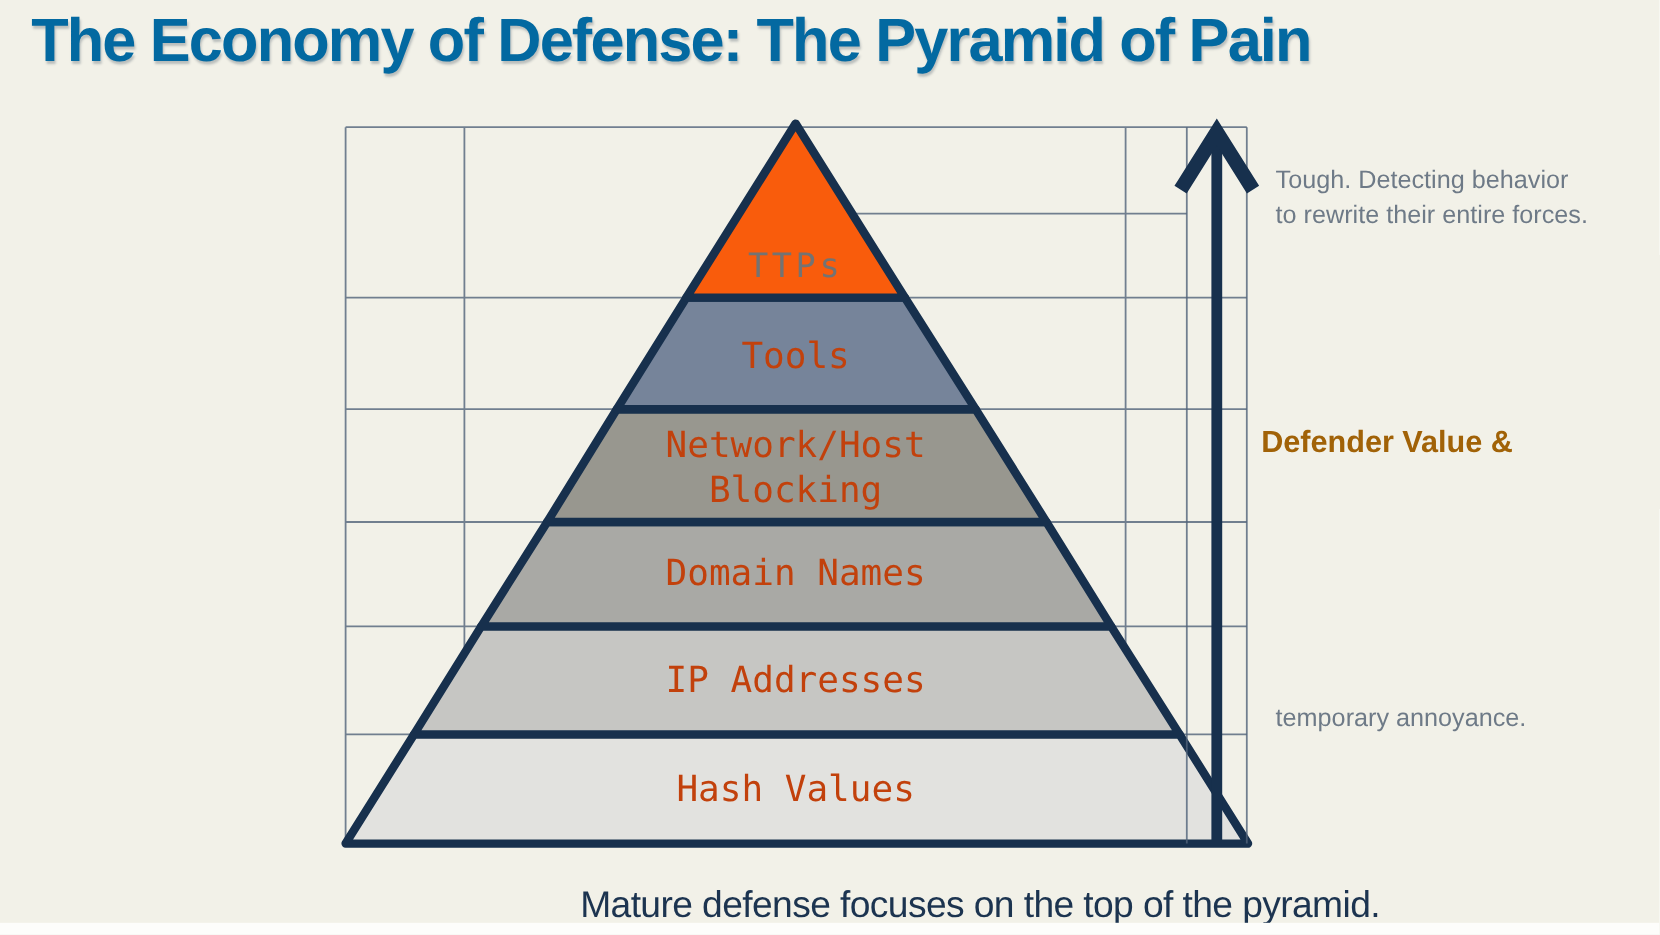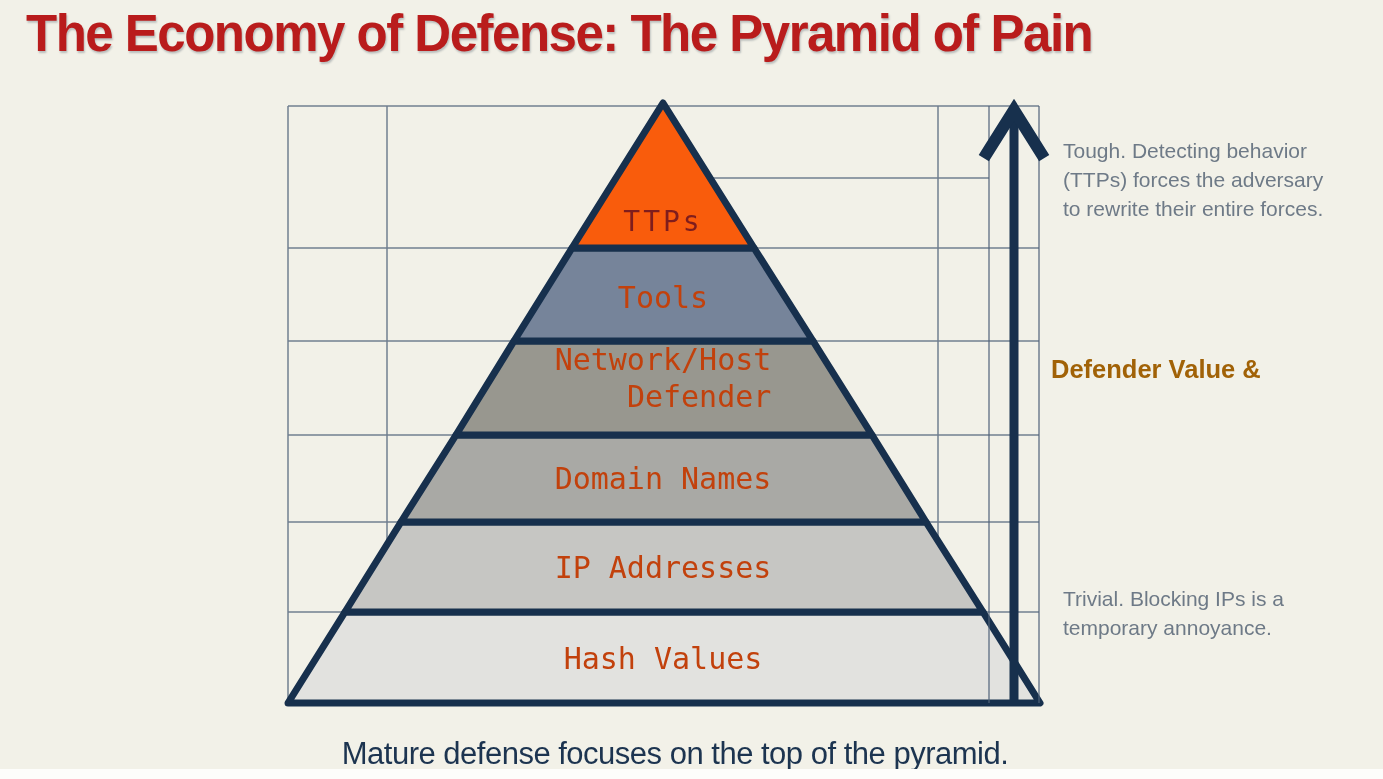--- a/index.html
+++ b/index.html
@@ -20,40 +20,40 @@
     height: 10px;
     background: #fdfdfb;
   }
   .page-title {
     position: absolute;
     left: 26px;
     top: 4px;
     font-size: 51px;
     font-weight: bold;
     letter-spacing: -1.5px;
-    color: #b91c1c;
+    color: #0369a1;
     text-shadow: 1px 2px 2px rgba(20,40,60,0.25);
     white-space: nowrap;
   }
   .diagram-svg {
     position: absolute;
     left: 0; top: 0;
     width: 1383px;
     height: 779px;
   }
   .pyr-label {
     position: absolute;
     transform: translate(-50%, -50%);
     font-family: "DejaVu Sans Mono", monospace;
     color: #c2410c;
     white-space: nowrap;
     text-align: center;
     line-height: 37px;
   }
-  .pyr-label.ttps   { font-size: 28px; letter-spacing: 3px; color: #7f1d1d; }
+  .pyr-label.ttps   { font-size: 28px; letter-spacing: 3px; color: #737373; }
   .pyr-label.big    { font-size: 30px; }
   .note {
     position: absolute;
     font-size: 21px;
     line-height: 29px;
     color: #6e7a87;
     white-space: nowrap;
   }
   .axis-label {
     position: absolute;
@@ -61,21 +61,21 @@
     line-height: 37px;
     font-weight: bold;
     color: #a16207;
     white-space: nowrap;
   }
   .caption {
     position: absolute;
     left: 200px;
     top: 736px;
     width: 950px;
-    text-align: center;
+    text-align: right;
     font-size: 31px;
     letter-spacing: -0.5px;
     color: #1c3450;
   }
 </style>
 </head>
 <body>
 
 <div class="stage">
 
@@ -112,39 +112,37 @@
     </g>
 
     <g stroke="#17304d" fill="none">
       <line x1="1014" y1="700" x2="1014" y2="118" stroke-width="9"></line>
       <path d="M 987 153 L 1014 110 L 1041 153" stroke-width="12" stroke-linecap="square"></path>
     </g>
   </svg>
 
   <div class="pyr-label ttps" style="left:663px; top:221px;">TTPs</div>
   <div class="pyr-label big" style="left:663px; top:297px;">Tools</div>
-  <div class="pyr-label big" style="left:663px; top:378px;text-align:right;">
+  <div class="pyr-label big" style="left:663px; top:390px;">
     <div>Network/Host</div>
-    <div>Defender</div>
+    <div>Blocking</div>
   </div>
   <div class="pyr-label big" style="left:663px; top:567px;">IP Addresses</div>
   <div class="pyr-label big" style="left:663px; top:478px;">Domain Names</div>
   <div class="pyr-label big" style="left:663px; top:658px;">Hash Values</div>
 
   <div class="note" style="left:1063px; top:136px;">
     <div>Tough. Detecting behavior</div>
-    <div>(TTPs) forces the adversary</div>
     <div>to rewrite their entire forces.</div>
   </div>
 
   <div class="axis-label" style="left:1051px; top:351px;">
     <div>Defender Value &amp;</div>
   </div>
 
   <div class="note" style="left:1063px; top:584px;">
-    <div>Trivial. Blocking IPs is a</div>
     <div>temporary annoyance.</div>
   </div>
 
   <div class="caption">Mature defense focuses on the top of the pyramid.</div>
 
   <div class="bottom-strip"></div>
 </div>
 
 </body></html>

